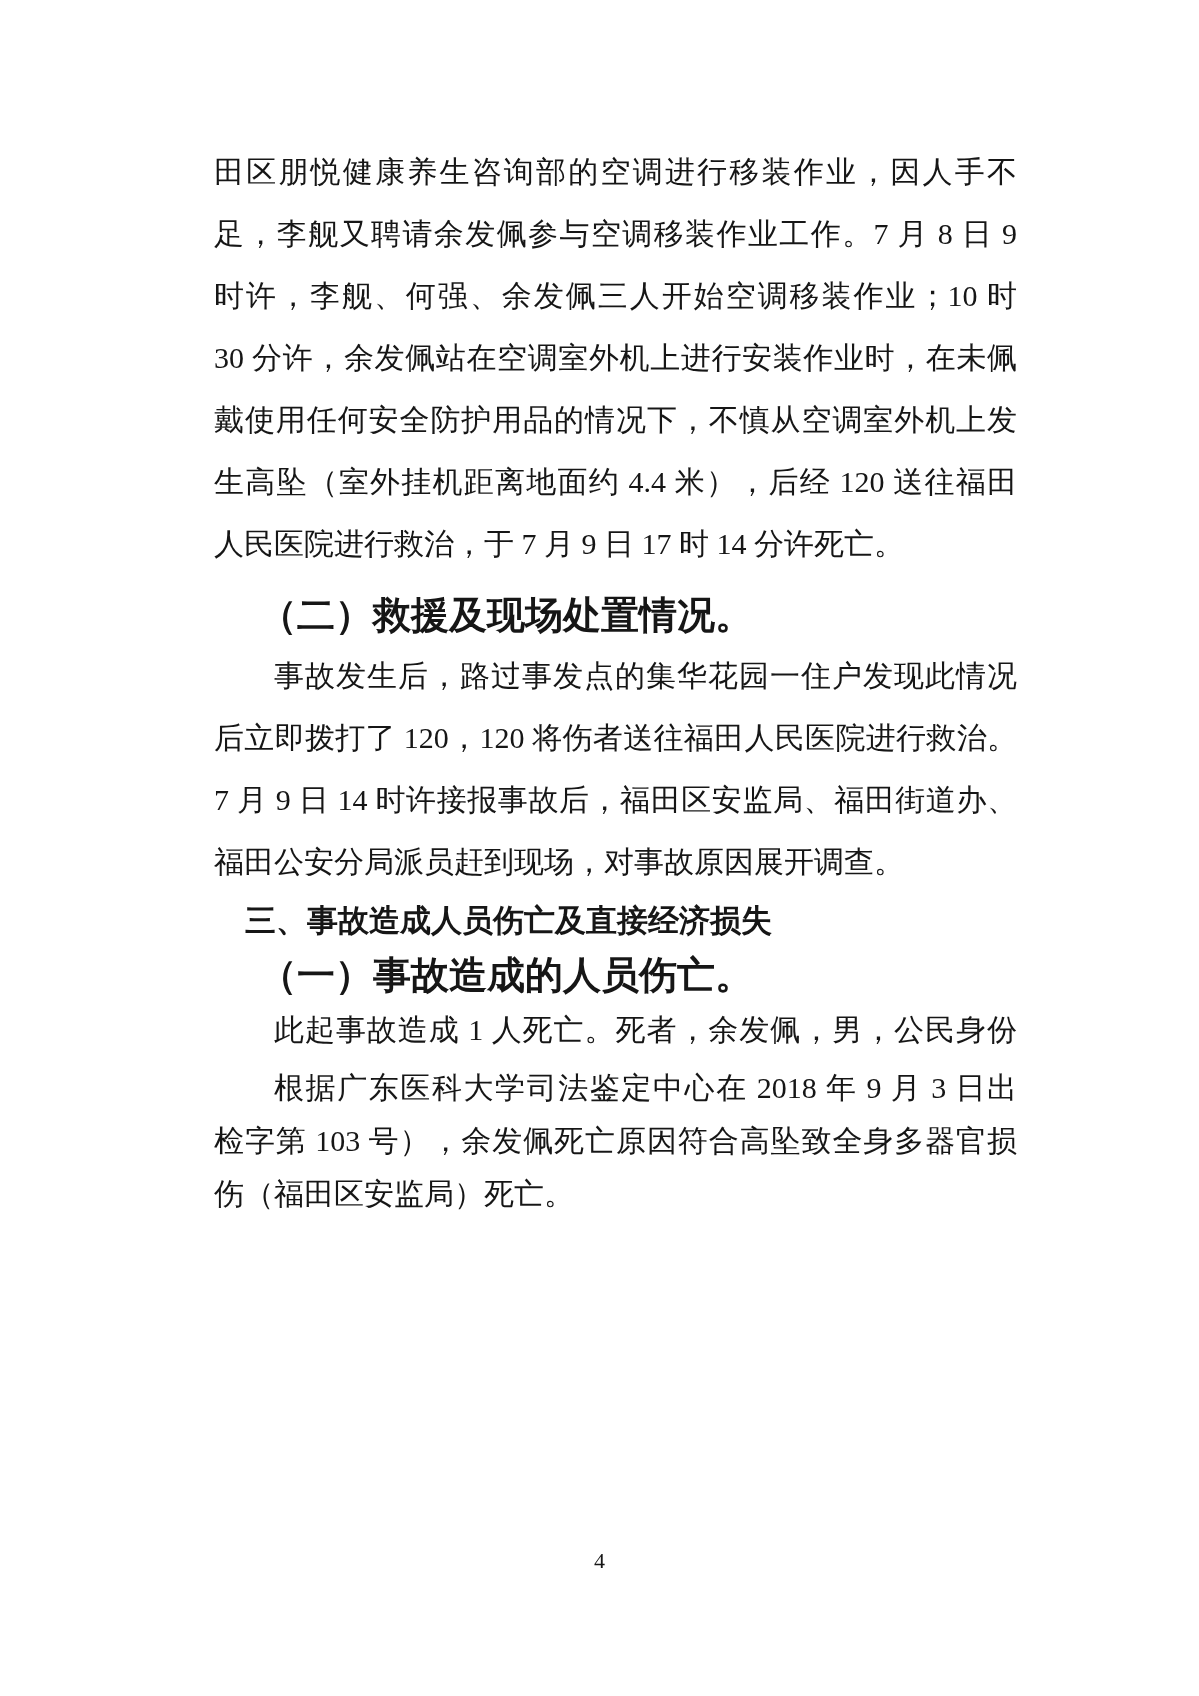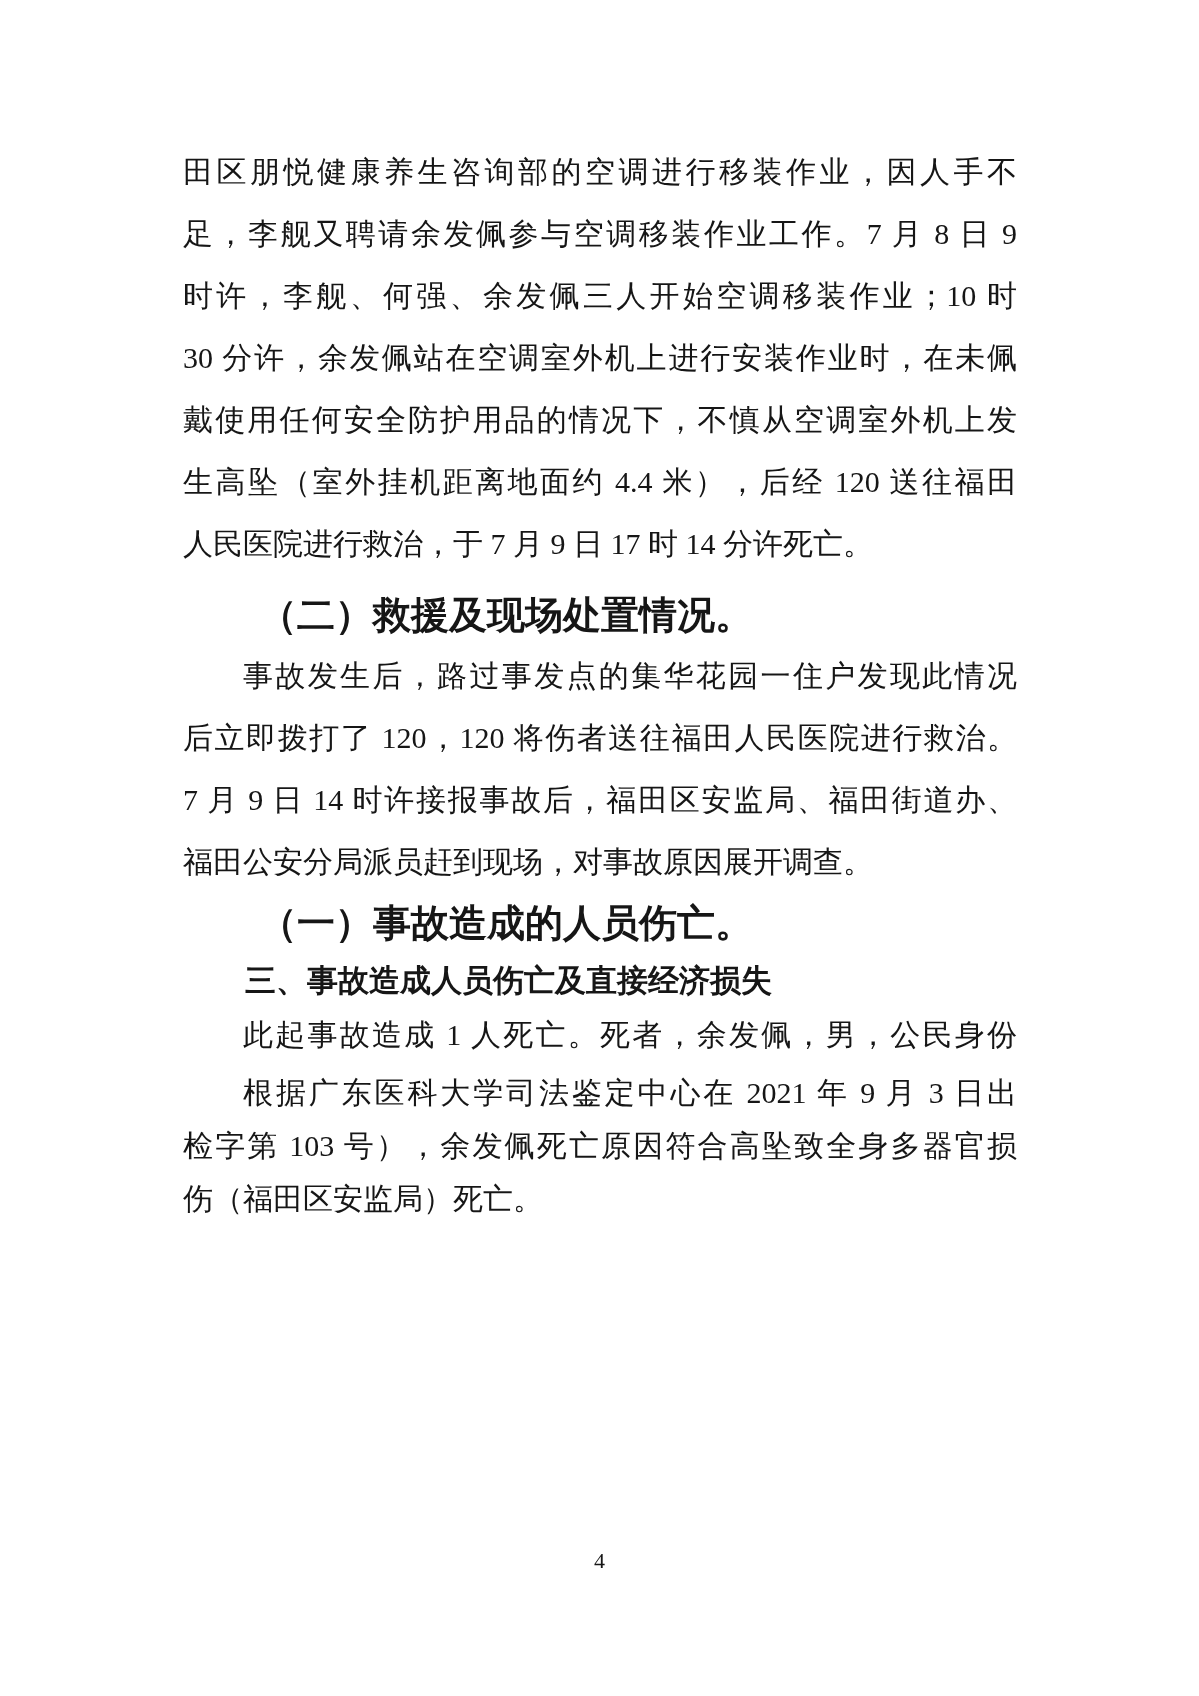--- a/index.html
+++ b/index.html
@@ -13,21 +13,21 @@
   }
   .content {
     position: absolute;
     left: 183px;
     top: 141px;
     width: 834px;
     color: var(--text);
     font-family: "Liberation Serif", "DejaVu Serif", serif;
     font-size: 30px;
   }
-  .block-paragraph { line-height: 62px; }
+  .block-paragraph { line-height: 62px; margin-left: 31px; }
   .block-heading1 {
     line-height: 55px;
     font-family: "Liberation Sans", "DejaVu Sans", sans-serif;
     font-weight: 700;
     font-size: 31px;
   }
   .block-heading2 {
     line-height: 60px;
     font-weight: 700;
     font-size: 38px;
@@ -70,31 +70,31 @@
       </div>
       <div class="block block-heading2">
         <div class="line last indent">（二）救援及现场处置情况。</div>
       </div>
       <div class="block block-paragraph">
         <div class="line indent">事故发生后，路过事发点的集华花园一住户发现此情况</div>
         <div class="line">后立即拨打了 120，120 将伤者送往福田人民医院进行救治。</div>
         <div class="line">7 月 9 日 14 时许接报事故后，福田区安监局、福田街道办、</div>
         <div class="line last">福田公安分局派员赶到现场，对事故原因展开调查。</div>
       </div>
+      <div class="block block-heading1">
+        <div class="line last indent">三、事故造成人员伤亡及直接经济损失</div>
+      </div>
       <div class="block block-heading2">
         <div class="line last indent">（一）事故造成的人员伤亡。</div>
-      </div>
-      <div class="block block-heading1">
-        <div class="line last indent">三、事故造成人员伤亡及直接经济损失</div>
       </div>
       <div class="block block-paragraph">
         <div class="line indent">此起事故造成 1 人死亡。死者，余发佩，男，公民身份</div>
       </div>
       <div class="block block-paragraph">
-        <div class="line indent">根据广东医科大学司法鉴定中心在 2021 年 9 月 3 日出</div>
+        <div class="line indent">根据广东医科大学司法鉴定中心在 2018 年 9 月 3 日出</div>
         <div class="line">检字第 103 号），余发佩死亡原因符合高坠致全身多器官损</div>
         <div class="line last">伤（福田区安监局）死亡。</div>
       </div>
     </div>
   <div class="footer">
     <span>4</span>
   </div>
 </div>
 
 </body></html>

